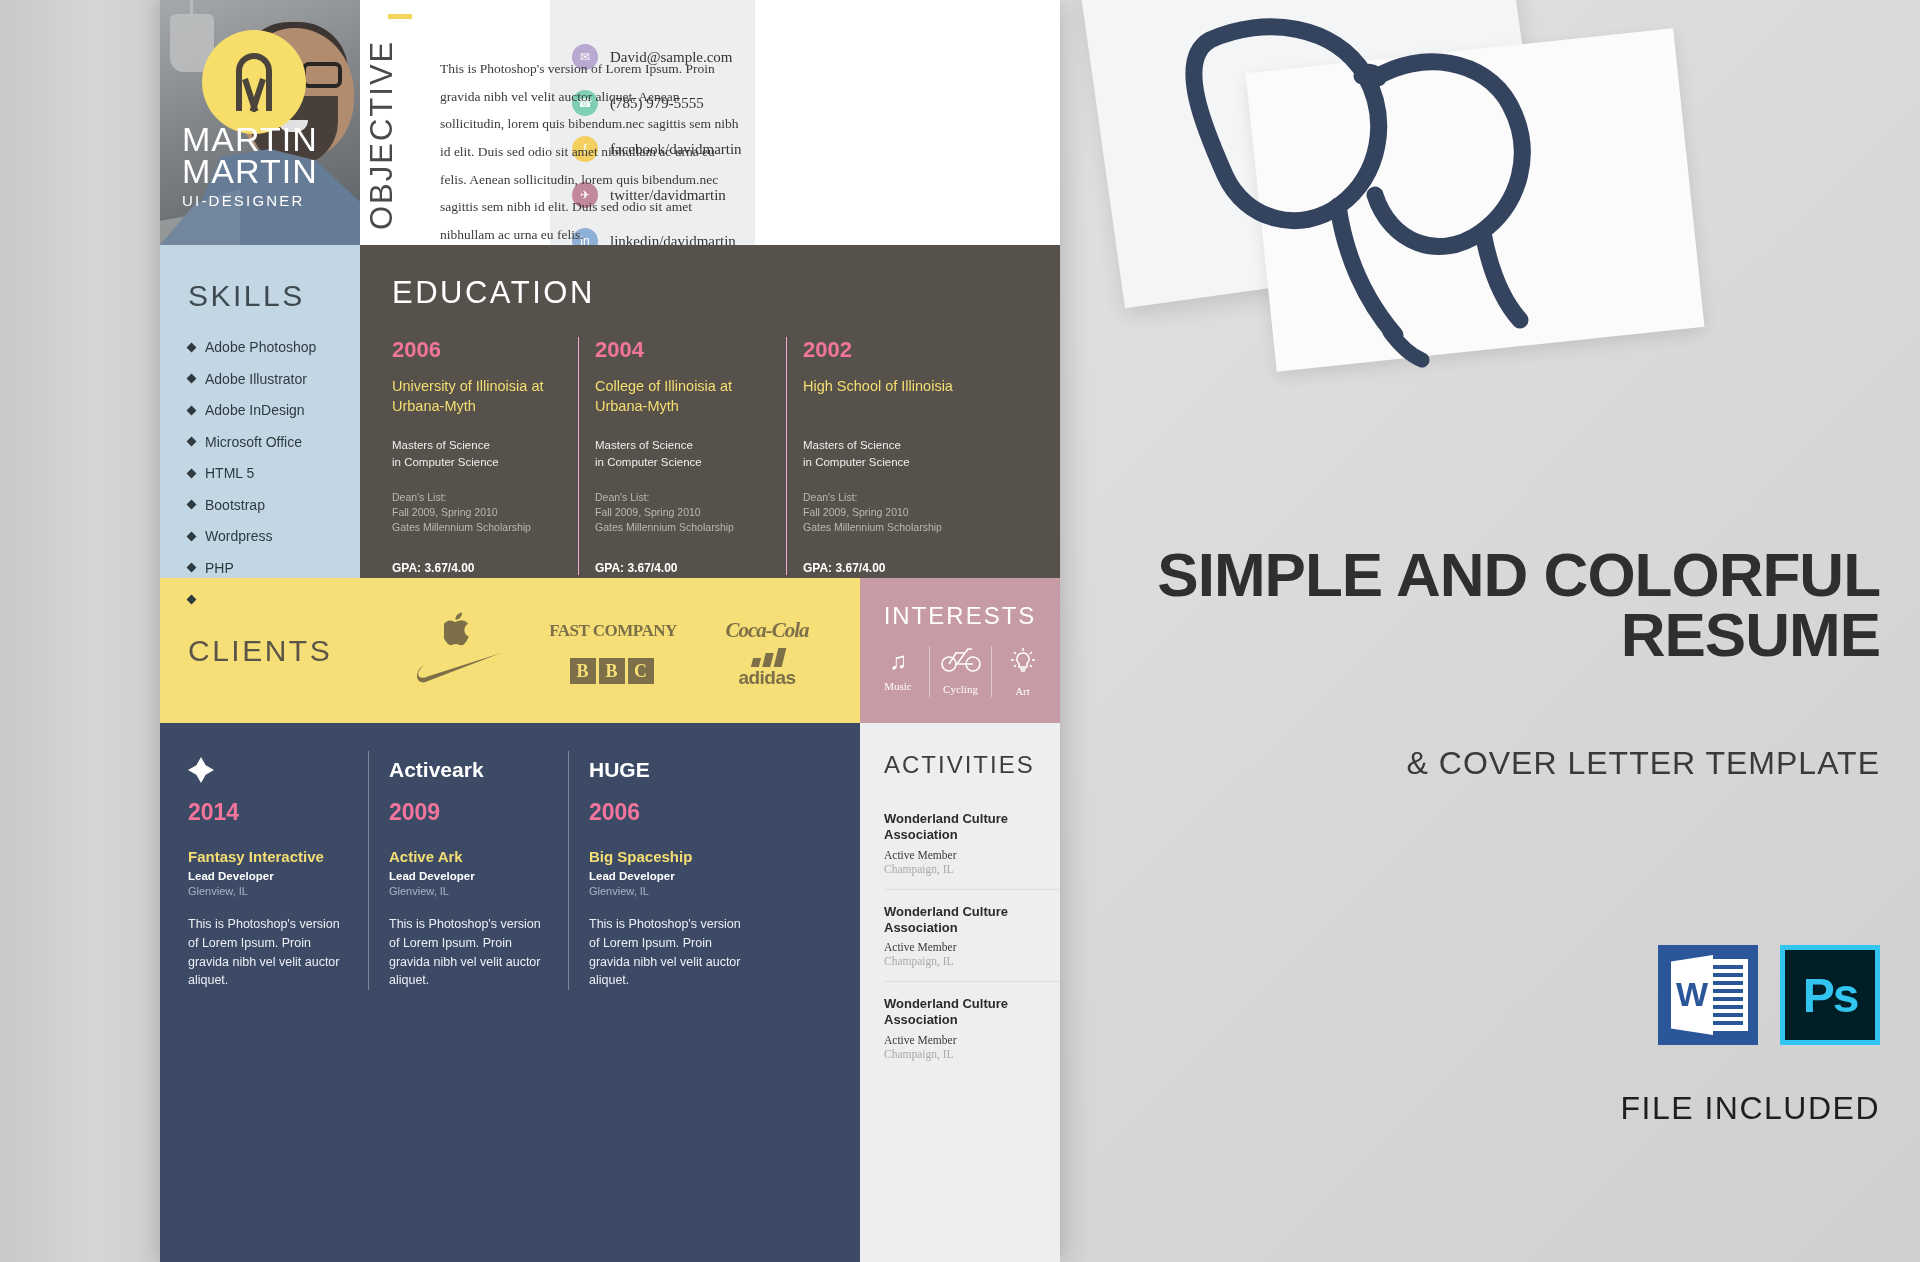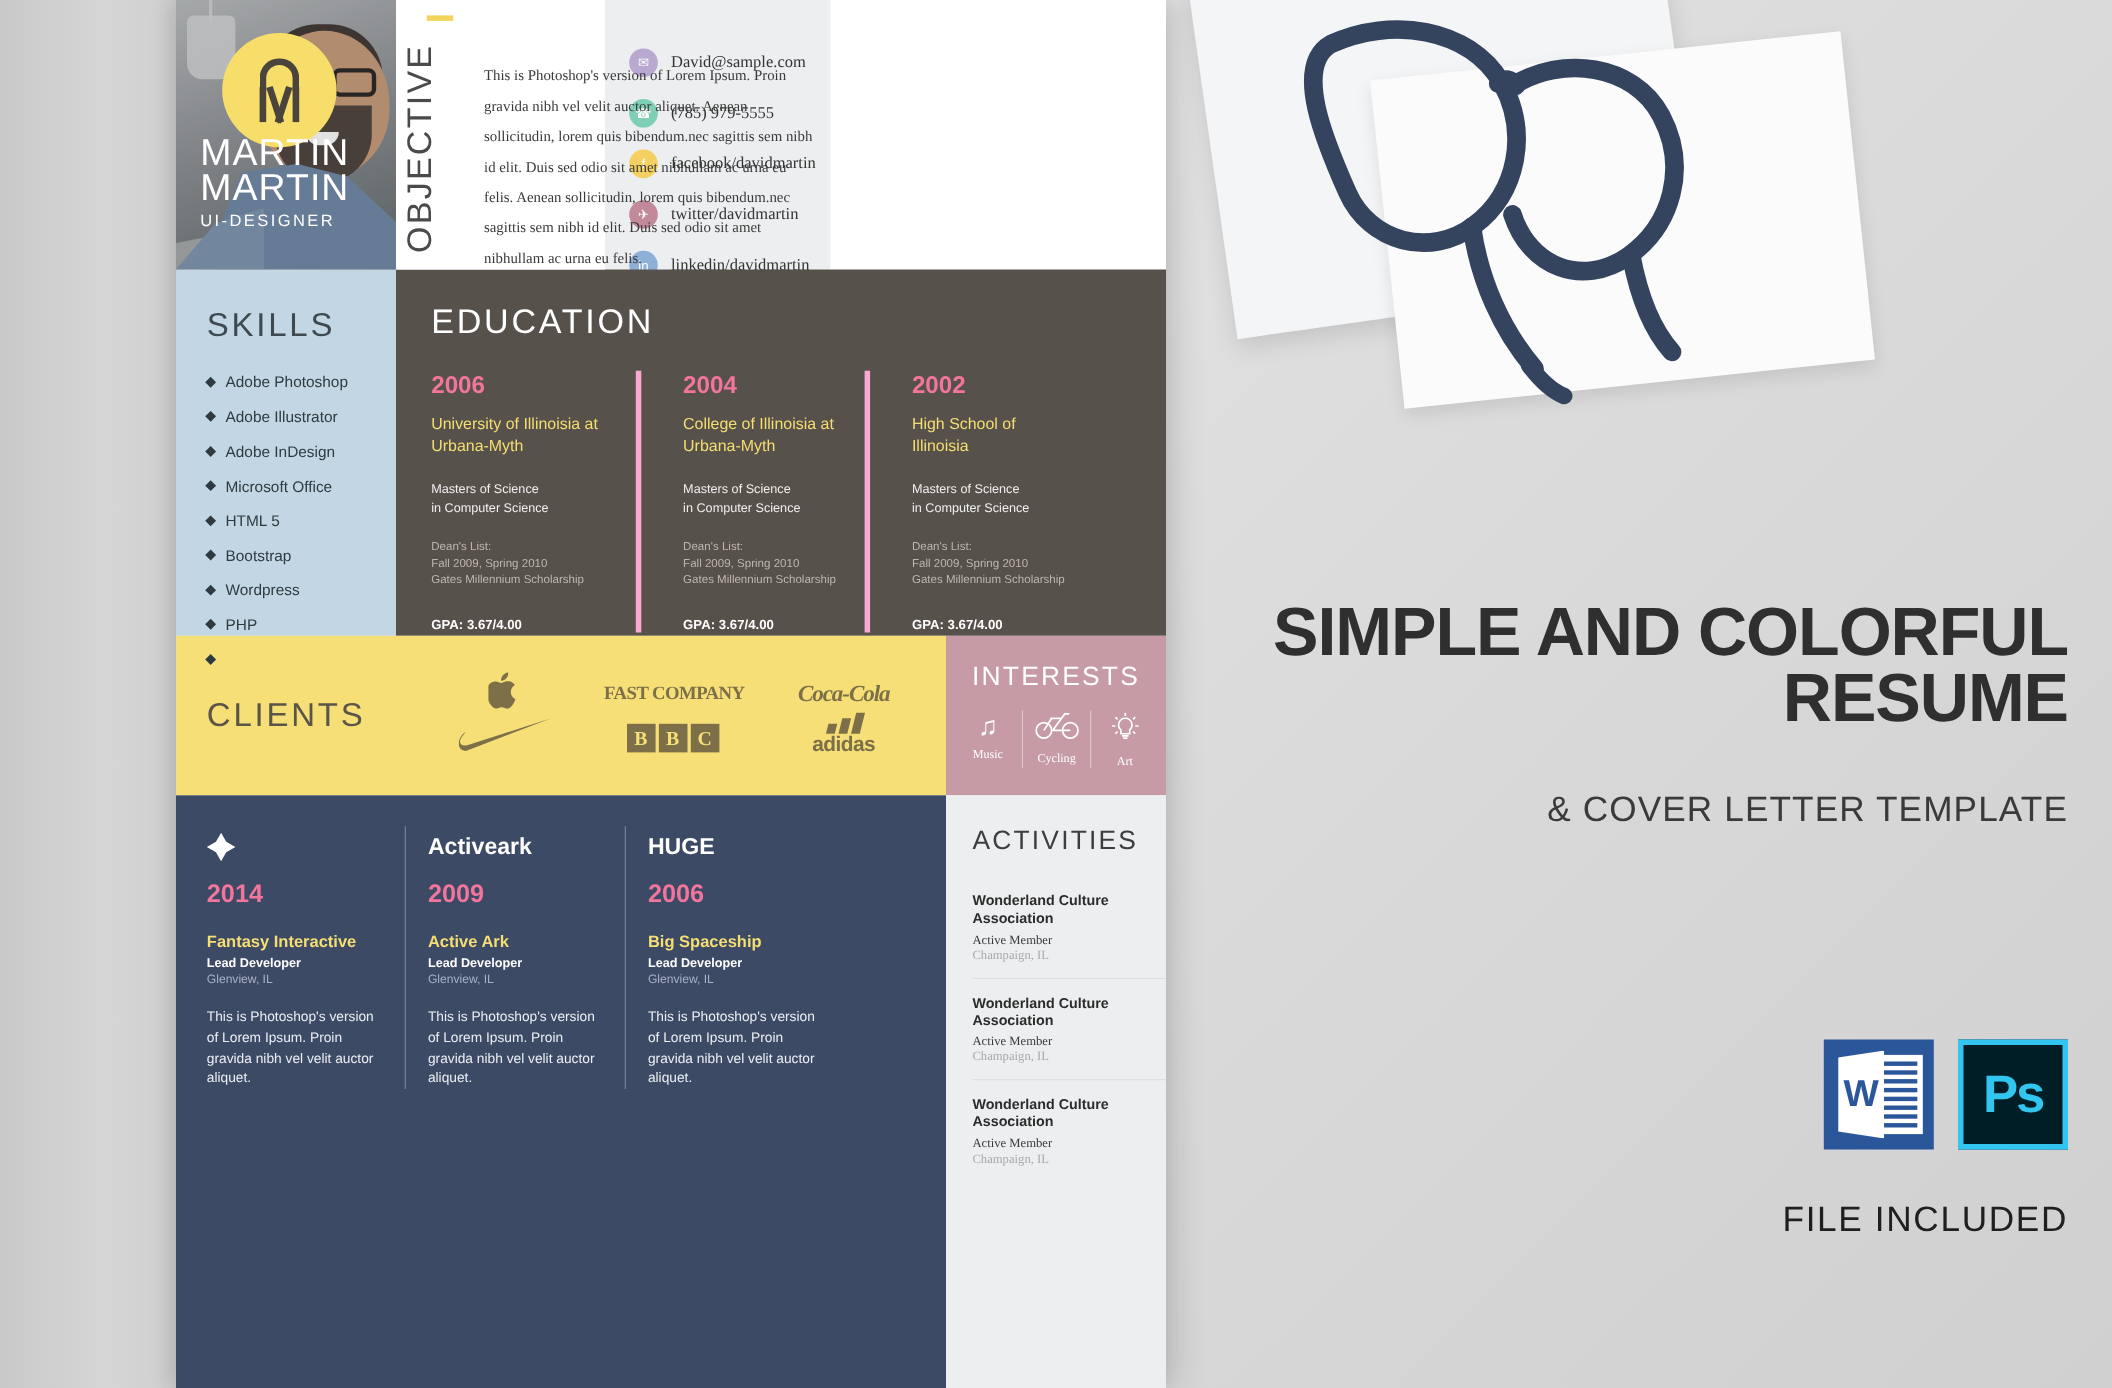--- a/index.html
+++ b/index.html
@@ -79,21 +79,21 @@
   
   .band2 { display:flex; height:333px; }
   .skills { width:200px; background:#c2d7e3; padding:34px 0 0 28px; }
   .skills h2 { font-size:30px; font-weight:300; letter-spacing:2.5px; color:#3f4a50; margin-bottom:26px; }
   .sk { font-size:14px; color:#2f3a40; margin-bottom:15.5px; display:flex; align-items:center; }
   .sk .d { width:7px; height:7px; background:#2f3a40; transform:rotate(45deg); margin-right:10px; flex:0 0 7px; }
   .education { flex:1; background:#56514a; padding:30px 0 0 32px; }
   .education h2 { font-size:31px; font-weight:300; letter-spacing:2.5px; color:#fff; margin-bottom:26px; }
   .edu-cols { display:flex; }
   .edu-col { width:186px; padding-right:22px; position:relative; }
-  .edu-col + .edu-col { border-left:5px solid #f9a8d4; padding-left:38px; width:208px; }
+  .edu-col + .edu-col { border-left:1px solid #f9a8d4; padding-left:16px; width:208px; }
   .edu-yr { font-size:22px; font-weight:bold; color:#f2759b; margin-bottom:14px; }
   .edu-school { font-size:14.5px; color:#f5de72; line-height:1.35; margin-bottom:20px; min-height:40px; }
   .edu-deg { font-size:11.5px; color:#efefef; line-height:1.45; margin-bottom:20px; }
   .edu-notes { font-size:10.5px; color:#bcb7b0; line-height:1.42; margin-bottom:26px; }
   .edu-gpa { font-size:12px; font-weight:bold; color:#fff; }
 
   
   .band3 { display:flex; height:145px; }
   .clients { flex:1; background:#f5df76; display:flex; align-items:center; }
   .clients h2 { font-size:30px; font-weight:300; letter-spacing:2.5px; color:#5b5449;
@@ -142,21 +142,21 @@
   
   .promo { position:absolute; left:1060px; top:0; width:860px; height:1262px; }
   .glasses-art { position:absolute; left:30px; top:-10px; width:560px; height:420px; }
   .book1 { position:absolute; left:10px; top:-40px; width:430px; height:330px; background:#f4f5f6;
      transform:rotate(-8deg); box-shadow:0 8px 22px rgba(0,0,0,.12); }
   .book2 { position:absolute; left:170px; top:60px; width:430px; height:300px; background:#fbfbfc;
      transform:rotate(-6deg); box-shadow:0 6px 16px rgba(0,0,0,.10); }
   .gl { position:absolute; left:0; top:0; width:560px; height:420px; }
   .promo h1 { position:absolute; left:0; top:545px; width:820px; text-align:right;
      font-size:62px; font-weight:bold; line-height:.97; color:#2f2f2f; letter-spacing:-1px; }
-  .promo .sub { position:absolute; left:0; top:716px; width:820px; text-align:right;
+  .promo .sub { position:absolute; left:0; top:744px; width:820px; text-align:right;
      font-size:32px; font-weight:300; line-height:1.2; color:#3a3a3a; letter-spacing:1px; }
   .icons { position:absolute; left:0; top:945px; width:820px; display:flex; justify-content:flex-end; gap:22px; }
   .wicon { width:100px; height:100px; background:#2b579a; position:relative; }
   .wicon .page { position:absolute; right:10px; top:14px; width:44px; height:72px; background:#fff; }
   .wicon .page i { position:absolute; left:5px; width:34px; height:4px; background:#2b579a; }
   .wicon .fold { position:absolute; left:13px; top:10px; width:42px; height:80px; background:#fff;
      clip-path:polygon(0 8%, 100% 0, 100% 100%, 0 92%); }
   .wicon .w { position:absolute; left:18px; top:30px; font-size:34px; font-weight:bold; color:#2b579a;
      font-family:"Liberation Sans", sans-serif; }
   .psicon { width:100px; height:100px; background:#001e26; border:5px solid #31c5f0;

